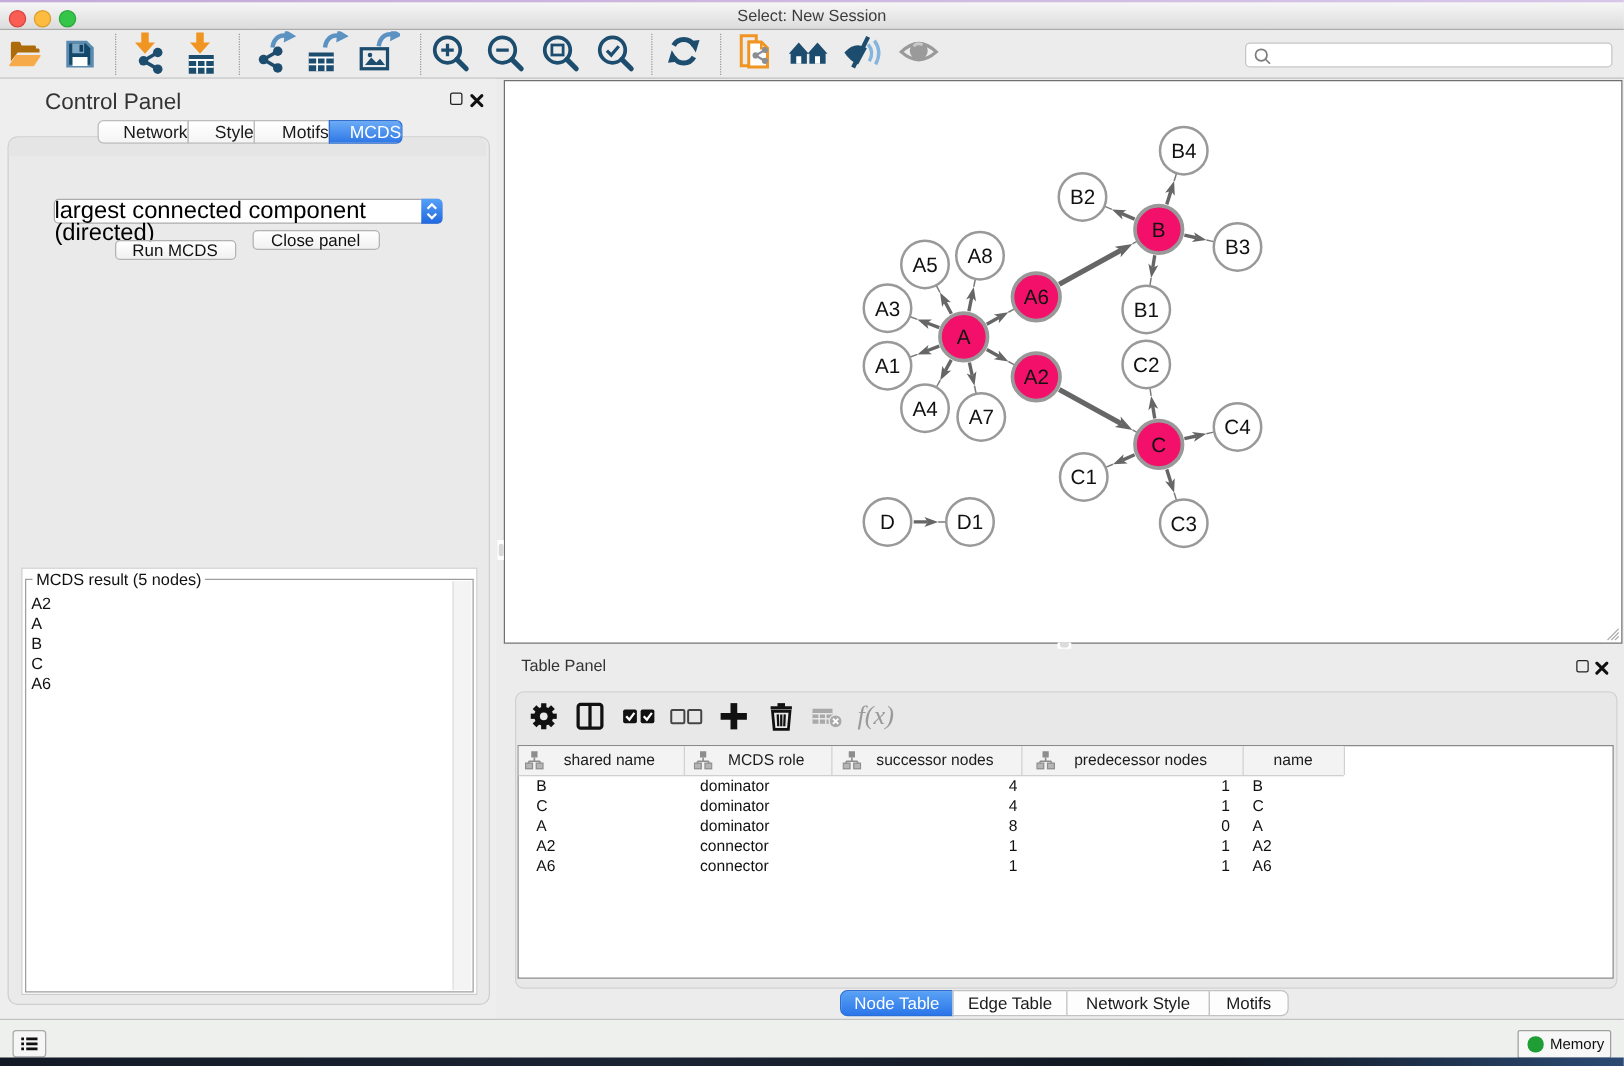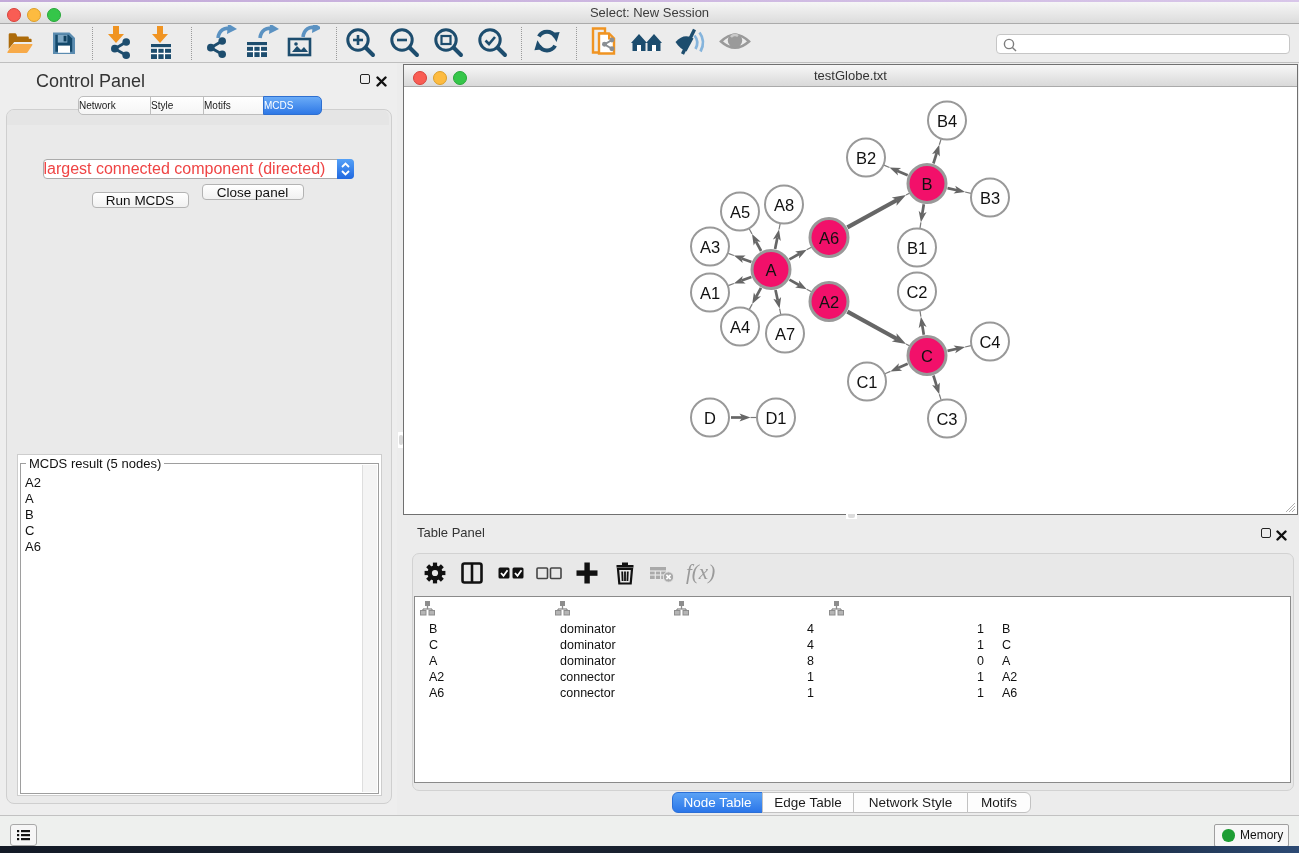--- a/index.html
+++ b/index.html
@@ -7,21 +7,21 @@
 .abs{position:absolute}
 #titlebar{left:0;top:2px;width:1299px;height:20.5px;background:linear-gradient(#f6f6f6,#dcdcdc);border-bottom:1px solid #ababab}
 #titletext{width:100%;text-align:center;font-size:13px;color:#3c3c3c;line-height:21px}
 .tl{border-radius:50%;width:12.5px;height:12.5px;position:absolute;top:5.5px}
 #toolbar{left:0;top:23.5px;width:1299px;height:38.5px;background:#ececec;border-bottom:1px solid #bfbfbf}
 .sep{position:absolute;top:3px;height:33px;width:0;border-left:1px dotted #9a9a9a}
 #searchbox{position:absolute;left:996px;top:10px;width:292px;height:18px;background:#fff;border:1px solid #c6c6c6;border-radius:4px}
 #cpanel{left:0;top:63px;width:397px;height:752px;background:#eeeeee}
 #cp-sub{position:absolute;left:6px;top:46px;width:384px;height:693px;background:#eaeaea;border:1px solid #cfcfcf;border-radius:8px}
 #cp-strip{position:absolute;left:7px;top:47px;width:382px;height:15px;background:#e5e5e5;border-radius:7px 7px 0 0}
-.tab{position:absolute;top:33px;height:17px;background:linear-gradient(#ffffff,#f5f5f5);border:1px solid #bdbdbd;font-size:10px;color:#1a1a1a;text-align:left;line-height:17px}
+.tab{position:absolute;top:33px;height:17px;background:linear-gradient(#ffffff,#f5f5f5);border:1px solid #bdbdbd;font-size:14px;color:#1a1a1a;text-align:right;line-height:17px}
 #resultbox{position:absolute;left:17px;top:391px;width:363px;height:340px;background:#fff;border:1px solid #cdcdcd}
 #fieldset{position:absolute;left:2px;top:8px;width:357px;height:329px;border:1px solid #9e9e9e}
 #legend{position:absolute;left:5px;top:-8px;background:#fff;padding:0 3px;font-size:13px;color:#111}
 .li{position:absolute;left:4px;font-size:13px;color:#111}
 #gutter{position:absolute;right:1px;top:1px;width:14px;height:327px;background:#f4f4f4;border-left:1px solid #dedede}
 #statusbar{left:0;top:815px;width:1299px;height:32px;background:#eef0ee;border-top:1px solid #c2c2c2}
 #wallbottom{left:0;top:846px;width:1299px;height:7px;background:linear-gradient(90deg,#131a26,#1b2433 40%,#10161f 75%,#2c4a74)}
 #netwin{left:403px;top:64px;width:893px;height:449px;border:1px solid #707070;background:#fff}
 #nw-title{position:absolute;left:0;top:0;width:100%;height:21px;background:linear-gradient(#f7f7f7,#d9d9d9);border-bottom:1px solid #aaa}
 #nw-text{width:100%;text-align:center;font-size:13px;color:#333;line-height:21px}
@@ -167,21 +167,21 @@
   <div style="position:absolute;left:376px;top:10px"><svg width="11" height="11">
         <path d="M1.5 1.5 L9.5 9.5 M9.5 1.5 L1.5 9.5" stroke="#111" stroke-width="2.4" stroke-linecap="round"></path>
       </svg></div>
   <div id="cp-sub"></div>
   <div id="cp-strip"></div>
   <div class="tab" style="left:78px;width:71px;border-radius:5px 0 0 5px">Network</div>
   <div class="tab" style="left:150px;width:52px">Style</div>
   <div class="tab" style="left:203px;width:59px">Motifs</div>
   <div class="tab" style="left:263px;width:57px;background:linear-gradient(#6aabf7,#2e78e6);border-color:#2e6fd0;color:#fff;border-radius:0 5px 5px 0">MCDS</div>
   <div style="position:absolute;left:42.5px;top:96px;width:309px;height:18px;background:#fff;border:1px solid #ababab;border-radius:4px">
-    <div style="position:absolute;left:0;top:0;font-size:16px;color:#ef4444;line-height:18px">largest connected component (directed)</div>
+    <div style="position:absolute;left:0;top:0;font-size:19px;color:#000000;line-height:18px">largest connected component (directed)</div>
     <div style="position:absolute;right:-1px;top:-1px;width:17px;height:20px;background:linear-gradient(#55a1f7,#2068e0);border-radius:0 4px 4px 0">
       <svg width="17" height="20">
           <path d="M5 8 L8.5 4.5 L12 8" stroke="#fff" stroke-width="1.8" fill="none"></path>
           <path d="M5 12 L8.5 15.5 L12 12" stroke="#fff" stroke-width="1.8" fill="none"></path>
         </svg>
     </div>
   </div>
   <div style="position:absolute;left:91.5px;top:128.5px;width:95px;height:14px;background:linear-gradient(#fff,#f1f1f1);border:1px solid #b3b3b3;border-radius:4px;text-align:center;font-size:13.5px;color:#111;line-height:15px">Run MCDS</div>
   <div style="position:absolute;left:201.5px;top:121px;width:100px;height:14px;background:linear-gradient(#fff,#f1f1f1);border:1px solid #b3b3b3;border-radius:4px;text-align:center;font-size:13.5px;color:#111;line-height:15px">Close panel</div>
   <div id="resultbox">
@@ -190,26 +190,20 @@
       <div id="gutter"></div>
       <div class="li" style="top:11px">A2</div>
       <div class="li" style="top:27px">A</div>
       <div class="li" style="top:43px">B</div>
       <div class="li" style="top:59px">C</div>
       <div class="li" style="top:75px">A6</div>
     </div>
   </div>
 </div>
 <div class="abs" id="netwin">
-  <div id="nw-title">
-    <div class="tl" style="left:8.5px;background:#f95d54;border:0.5px solid #d8433c"></div>
-    <div class="tl" style="left:28.5px;background:#fdbb40;border:0.5px solid #dc9f2a"></div>
-    <div class="tl" style="left:48.5px;background:#35c649;border:0.5px solid #28a73a"></div>
-    <div id="nw-text">testGlobe.txt</div>
-  </div>
   <svg style="position:absolute;right:1px;bottom:1px" width="12" height="12">
       <path d="M2 11 L11 2 M5 11 L11 5 M8 11 L11 8" stroke="#b0b0b0" stroke-width="1"></path>
     </svg>
 </div>
 <svg id="graph" width="893" height="427" style="position:absolute;left:404px;top:85.5px">
     <line x1="347.4" y1="190.9" x2="337.6" y2="194.6" stroke="#666666" stroke-width="2.7"></line>
 <line x1="329.9" y1="197.5" x2="324.2" y2="199.6" stroke="#7a7a7a" stroke-width="1.2"></line>
 <polygon points="329.9,197.5 338.7,189.9 337.6,194.6 341.6,197.4" fill="#666666"></polygon>
 <line x1="347.4" y1="176.1" x2="337.6" y2="172.4" stroke="#666666" stroke-width="2.7"></line>
 <line x1="329.9" y1="169.5" x2="324.2" y2="167.4" stroke="#7a7a7a" stroke-width="1.2"></line>
@@ -398,20 +392,37 @@
 <div class="abs" style="left:828.5px;top:600px;z-index:6"><svg width="15" height="16">
       <rect x="5" y="1" width="5" height="5" fill="#8d8d8d"></rect>
 <line x1="7.5" y1="6" x2="7.5" y2="9" stroke="#8d8d8d" stroke-width="1.3"></line>
 <line x1="3" y1="9" x2="12" y2="9" stroke="#8d8d8d" stroke-width="1.3"></line>
 <line x1="3" y1="9" x2="3" y2="11" stroke="#8d8d8d" stroke-width="1.3"></line>
 <line x1="12" y1="9" x2="12" y2="11" stroke="#8d8d8d" stroke-width="1.3"></line>
 <rect x="0.5" y="10.5" width="5.5" height="4.5" fill="#b5b5b5" stroke="#8d8d8d" stroke-width="1"></rect>
 <rect x="9" y="10.5" width="5.5" height="4.5" fill="#b5b5b5" stroke="#8d8d8d" stroke-width="1"></rect>
     </svg></div>
 <div class="abs" id="tbl">
+  <div id="thead">
+    <div class="hcol" style="left:0;width:131.5px">
+        <div class="hlab" style="padding-left:14px;width:117px">shared name</div>
+      </div>
+    <div class="hcol" style="left:132.5px;width:117px">
+        <div class="hlab" style="padding-left:14px;width:103px">MCDS role</div>
+      </div>
+    <div class="hcol" style="left:250.5px;width:151.5px">
+        <div class="hlab" style="padding-left:14px;width:137px">successor nodes</div>
+      </div>
+    <div class="hcol" style="left:403px;width:175.5px">
+        <div class="hlab" style="padding-left:14px;width:161px">predecessor nodes</div>
+      </div>
+    <div class="hcol" style="left:579.5px;width:80px">
+        <div class="hlab">name</div>
+      </div>
+  </div>
 <div class="cell" style="left:14px;top:25px">B</div>
 <div class="cell" style="left:145px;top:25px">dominator</div>
 <div class="cell" style="left:330px;top:25px;width:69px;text-align:right">4</div>
 <div class="cell" style="left:500px;top:25px;width:69px;text-align:right">1</div>
 <div class="cell" style="left:587px;top:25px">B</div>
 <div class="cell" style="left:14px;top:41px">C</div>
 <div class="cell" style="left:145px;top:41px">dominator</div>
 <div class="cell" style="left:330px;top:41px;width:69px;text-align:right">4</div>
 <div class="cell" style="left:500px;top:41px;width:69px;text-align:right">1</div>
 <div class="cell" style="left:587px;top:41px">C</div>

